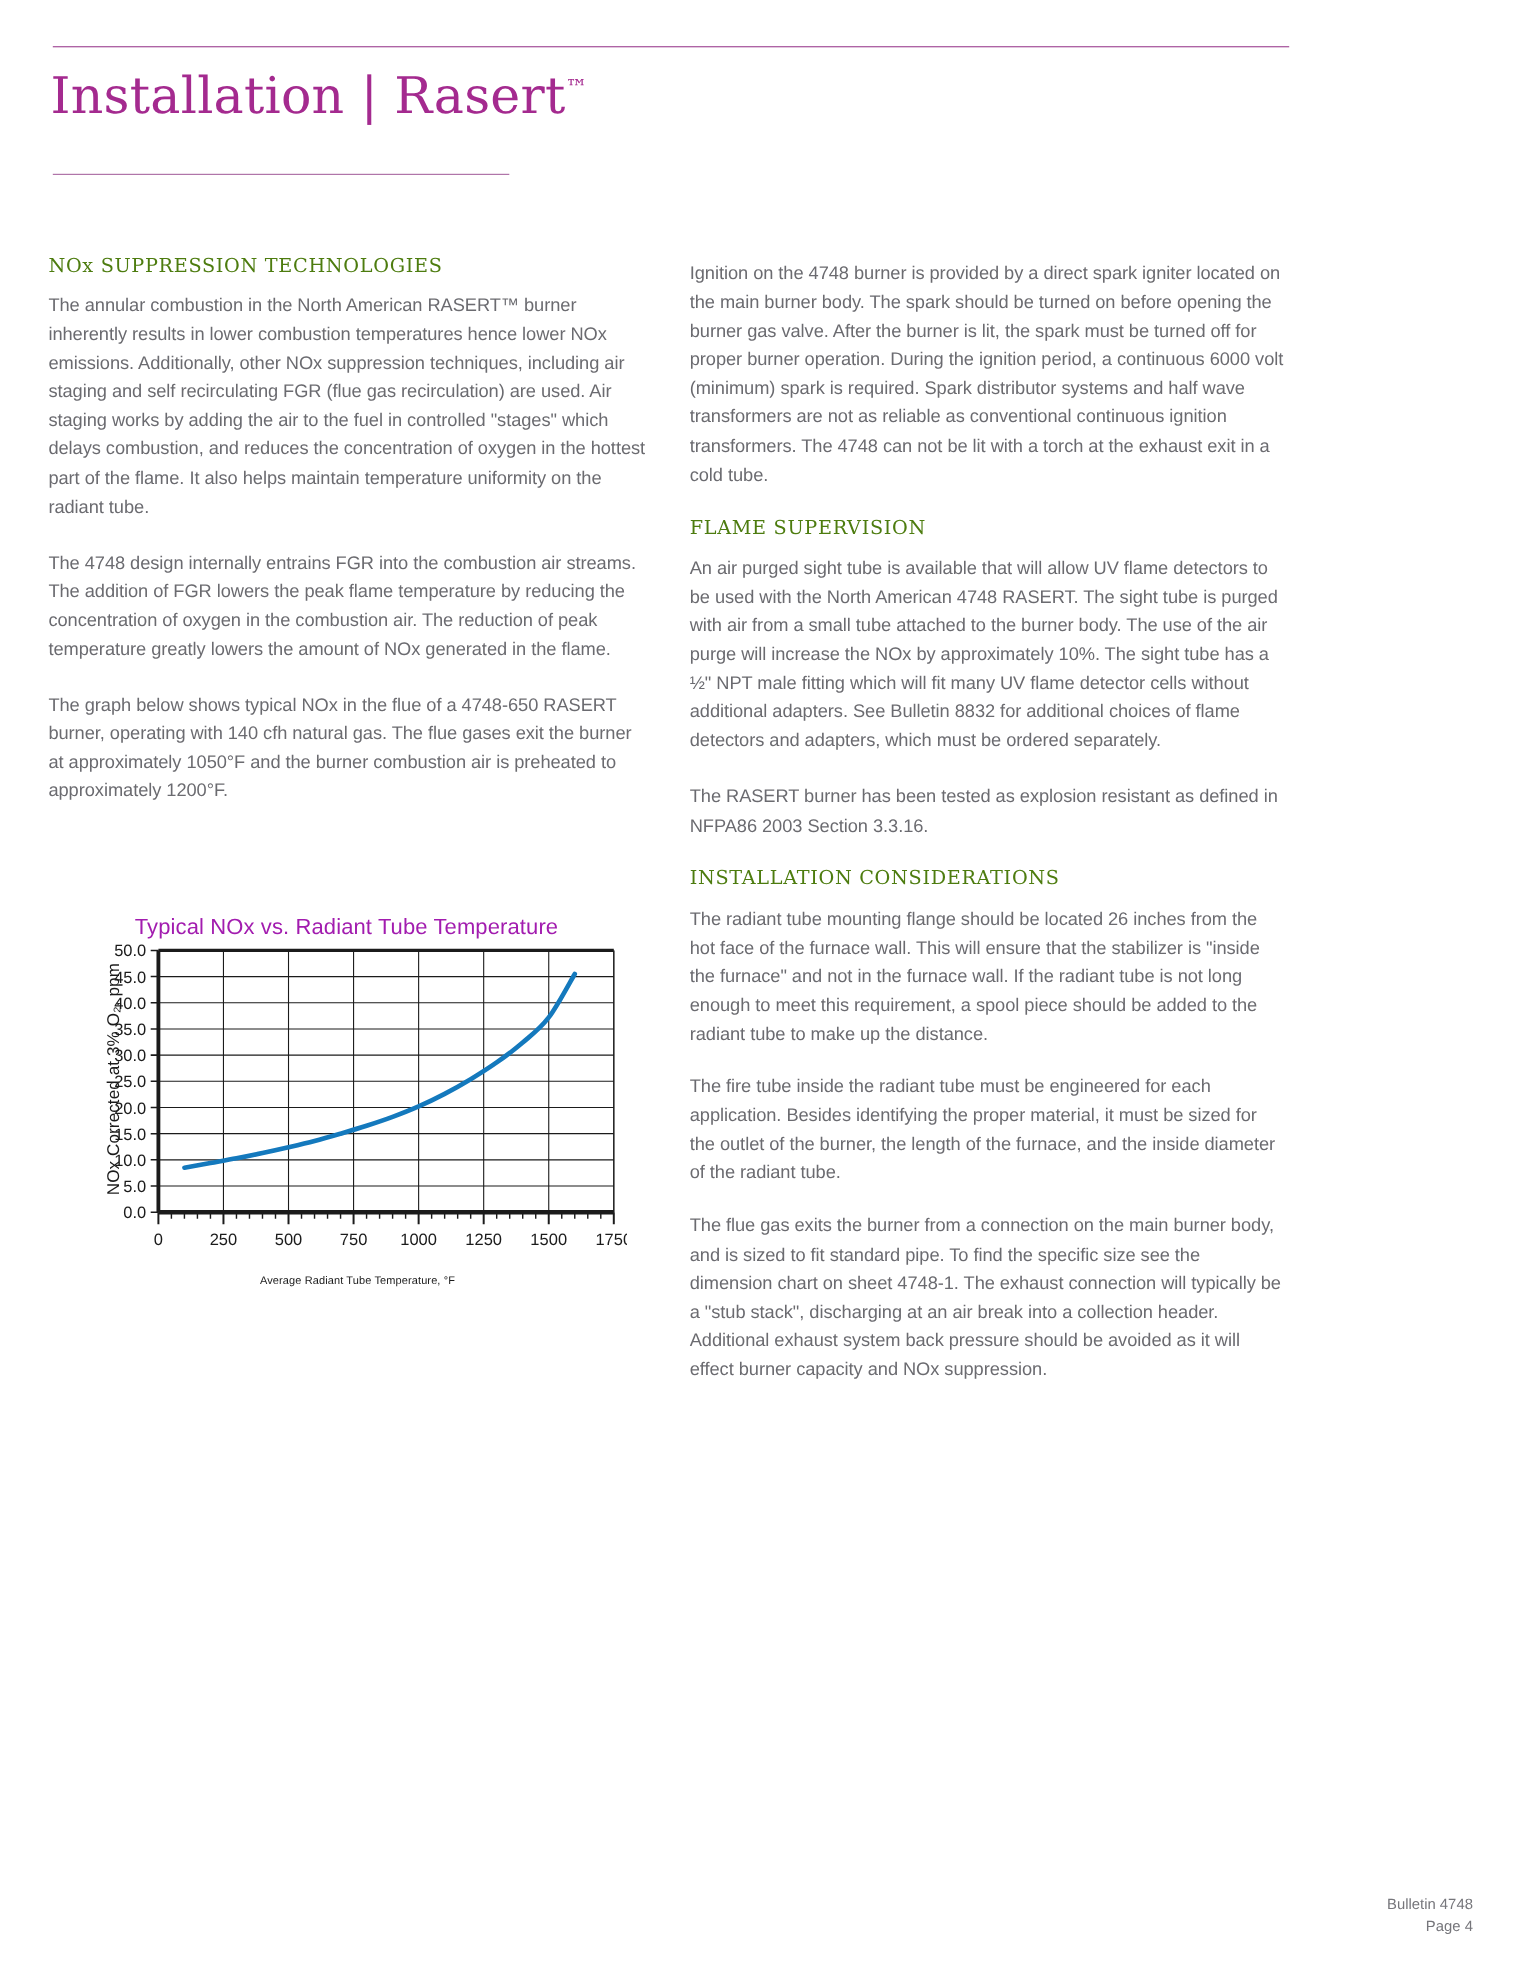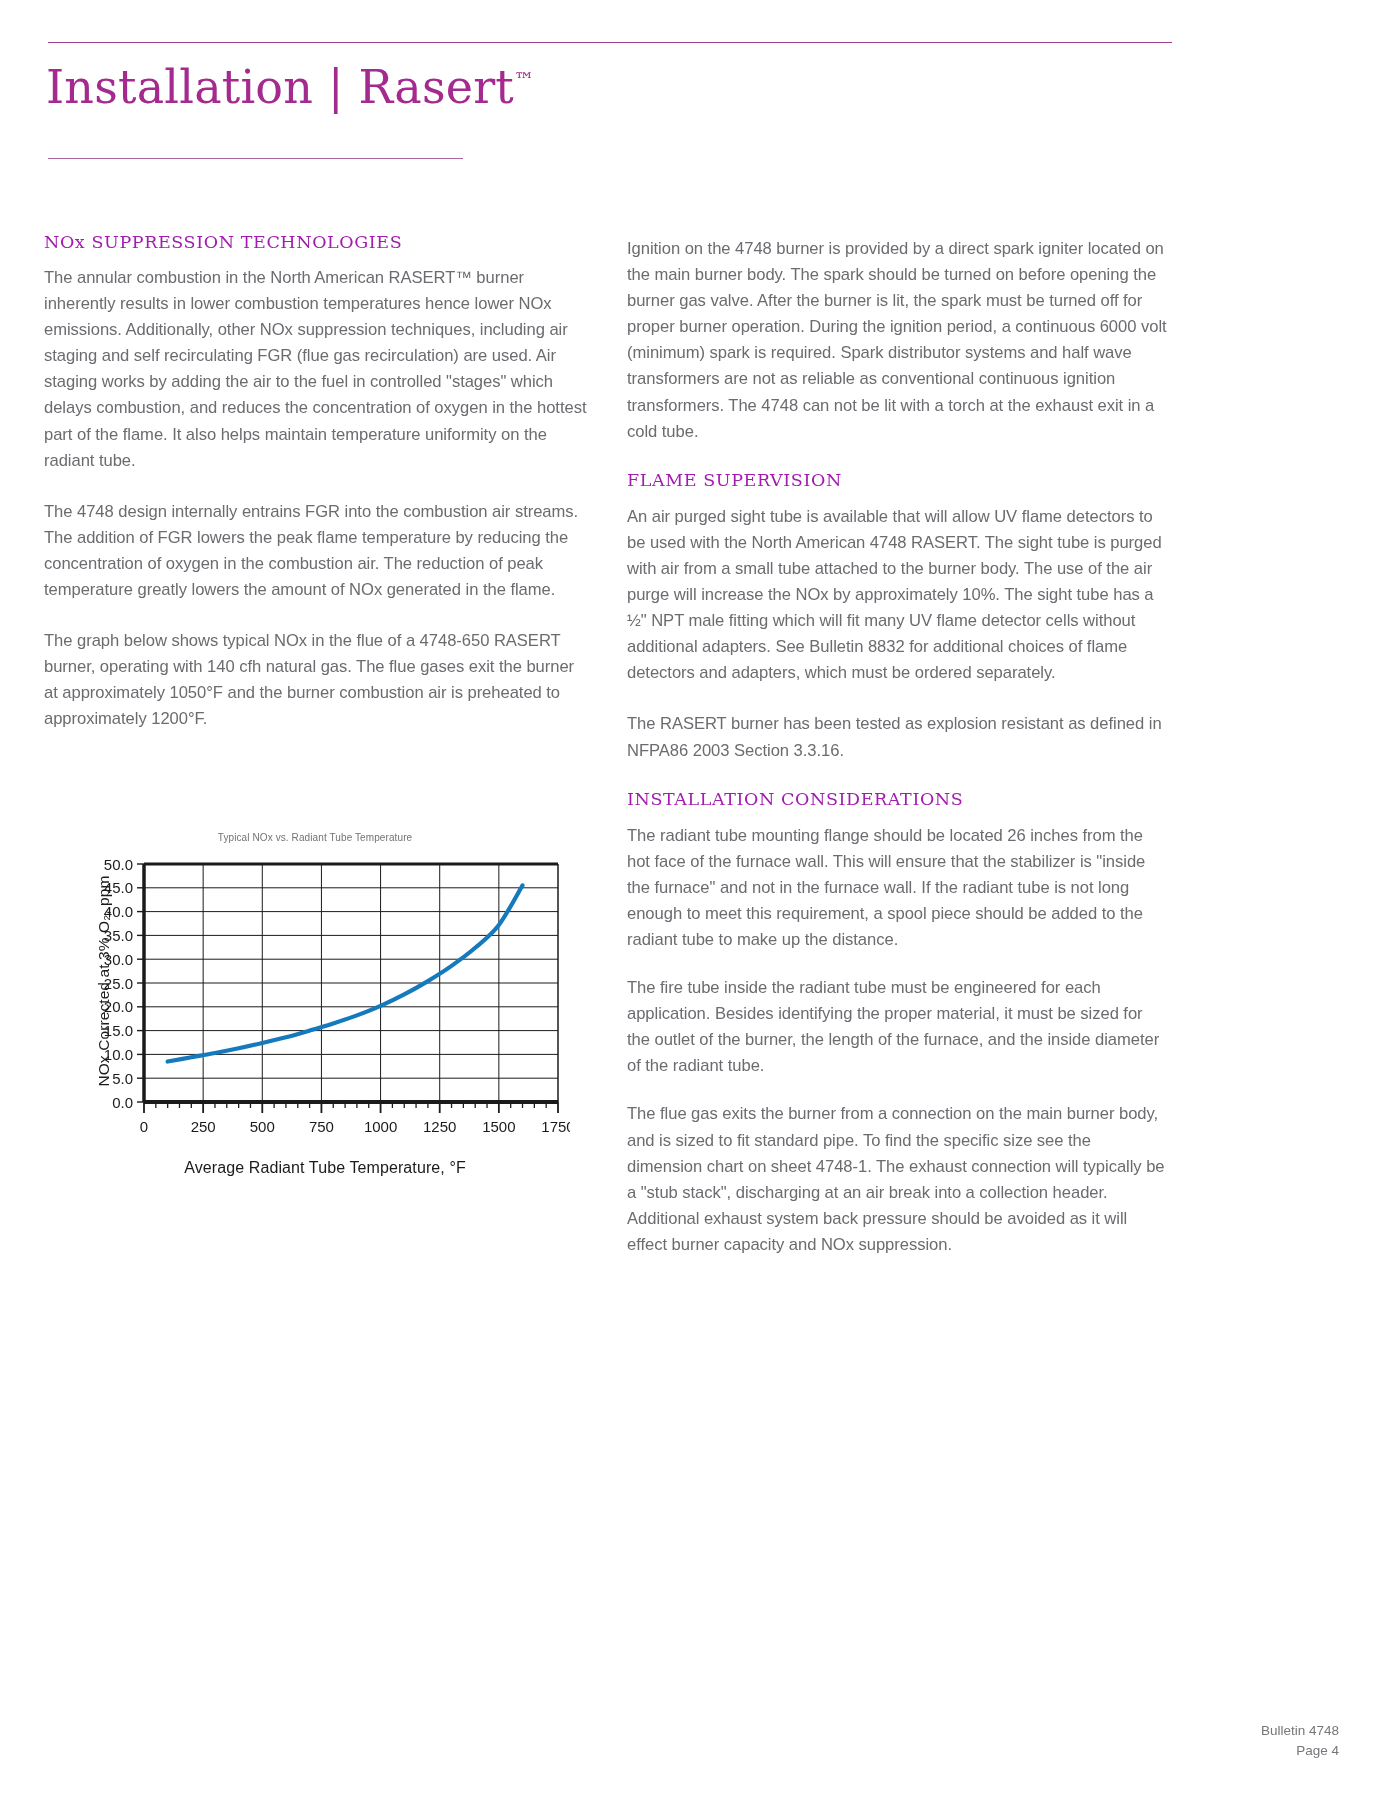--- a/index.html
+++ b/index.html
@@ -61,21 +61,21 @@
     top: 232px;
     width: 543px;
   }
   .col-left  { left: 44px; }
   .col-right { left: 627px; top: 236px; width: 540px; }
 
   h2.section {
     font-family: "DejaVu Serif", serif;
     font-size: 17.5px;
     font-weight: 400;
-    color: #a21caf;
+    color: #4d7c0f;
     letter-spacing: 0.6px;
     margin: 0 0 12px 0;
     line-height: 1.2;
   }
   .col-right h2.section { margin-bottom: 13px; }
 
   p.body {
     font-family: "Liberation Sans", sans-serif;
     font-size: 16.6px;
     line-height: 26.1px;
@@ -94,22 +94,22 @@
     width: 510px;
     height: 360px;
   }
   .chart-title {
     position: absolute;
     left: 0;
     top: 10px;
     width: 510px;
     text-align: center;
     font-family: "Liberation Sans", sans-serif;
-    font-size: 10px;
-    color: #737373;
+    font-size: 20px;
+    color: #a21caf;
     letter-spacing: 0.1px;
   }
   .ylabel {
     position: absolute;
     left: -86px;
     top: 150px;
     width: 260px;
     text-align: center;
     transform: rotate(-90deg);
     font-family: "Liberation Sans", sans-serif;
@@ -117,21 +117,21 @@
     color: #1b1b1b;
     letter-spacing: 0.1px;
   }
   .xlabel {
     position: absolute;
     left: 20px;
     top: 337px;
     width: 490px;
     text-align: center;
     font-family: "Liberation Sans", sans-serif;
-    font-size: 16px;
+    font-size: 10px;
     color: #1b1b1b;
     letter-spacing: 0.1px;
   }
   .chart-svg {
     position: absolute;
     left: 0;
     top: 32px;
   }
 
   

